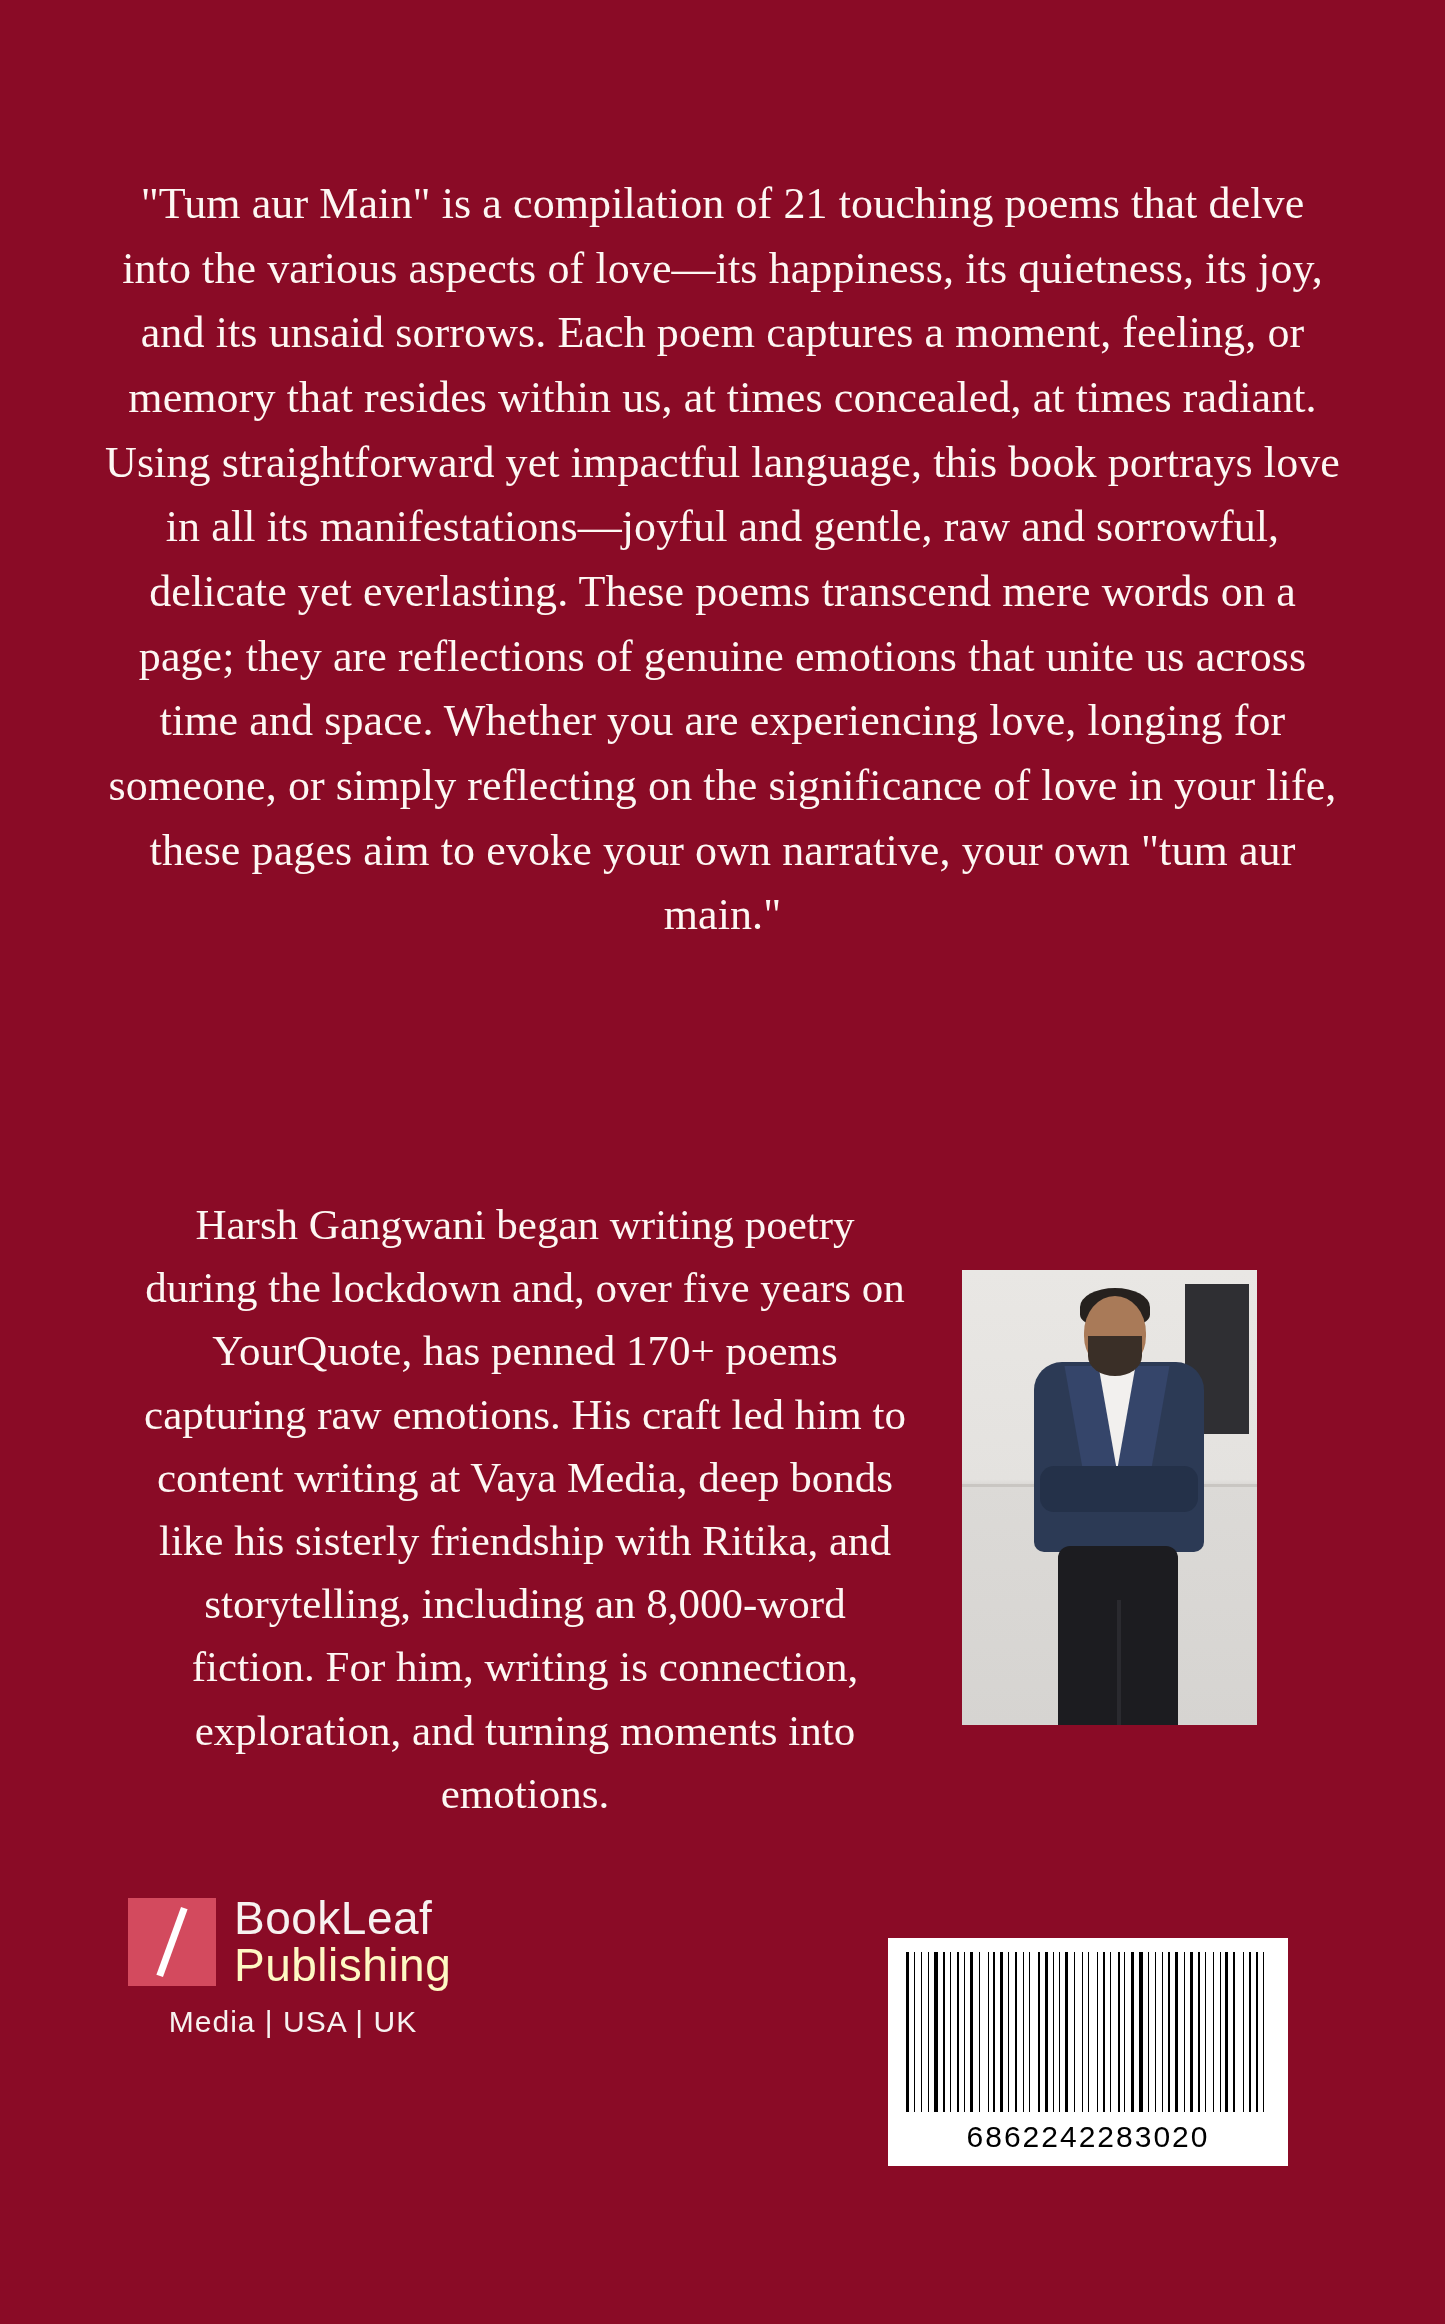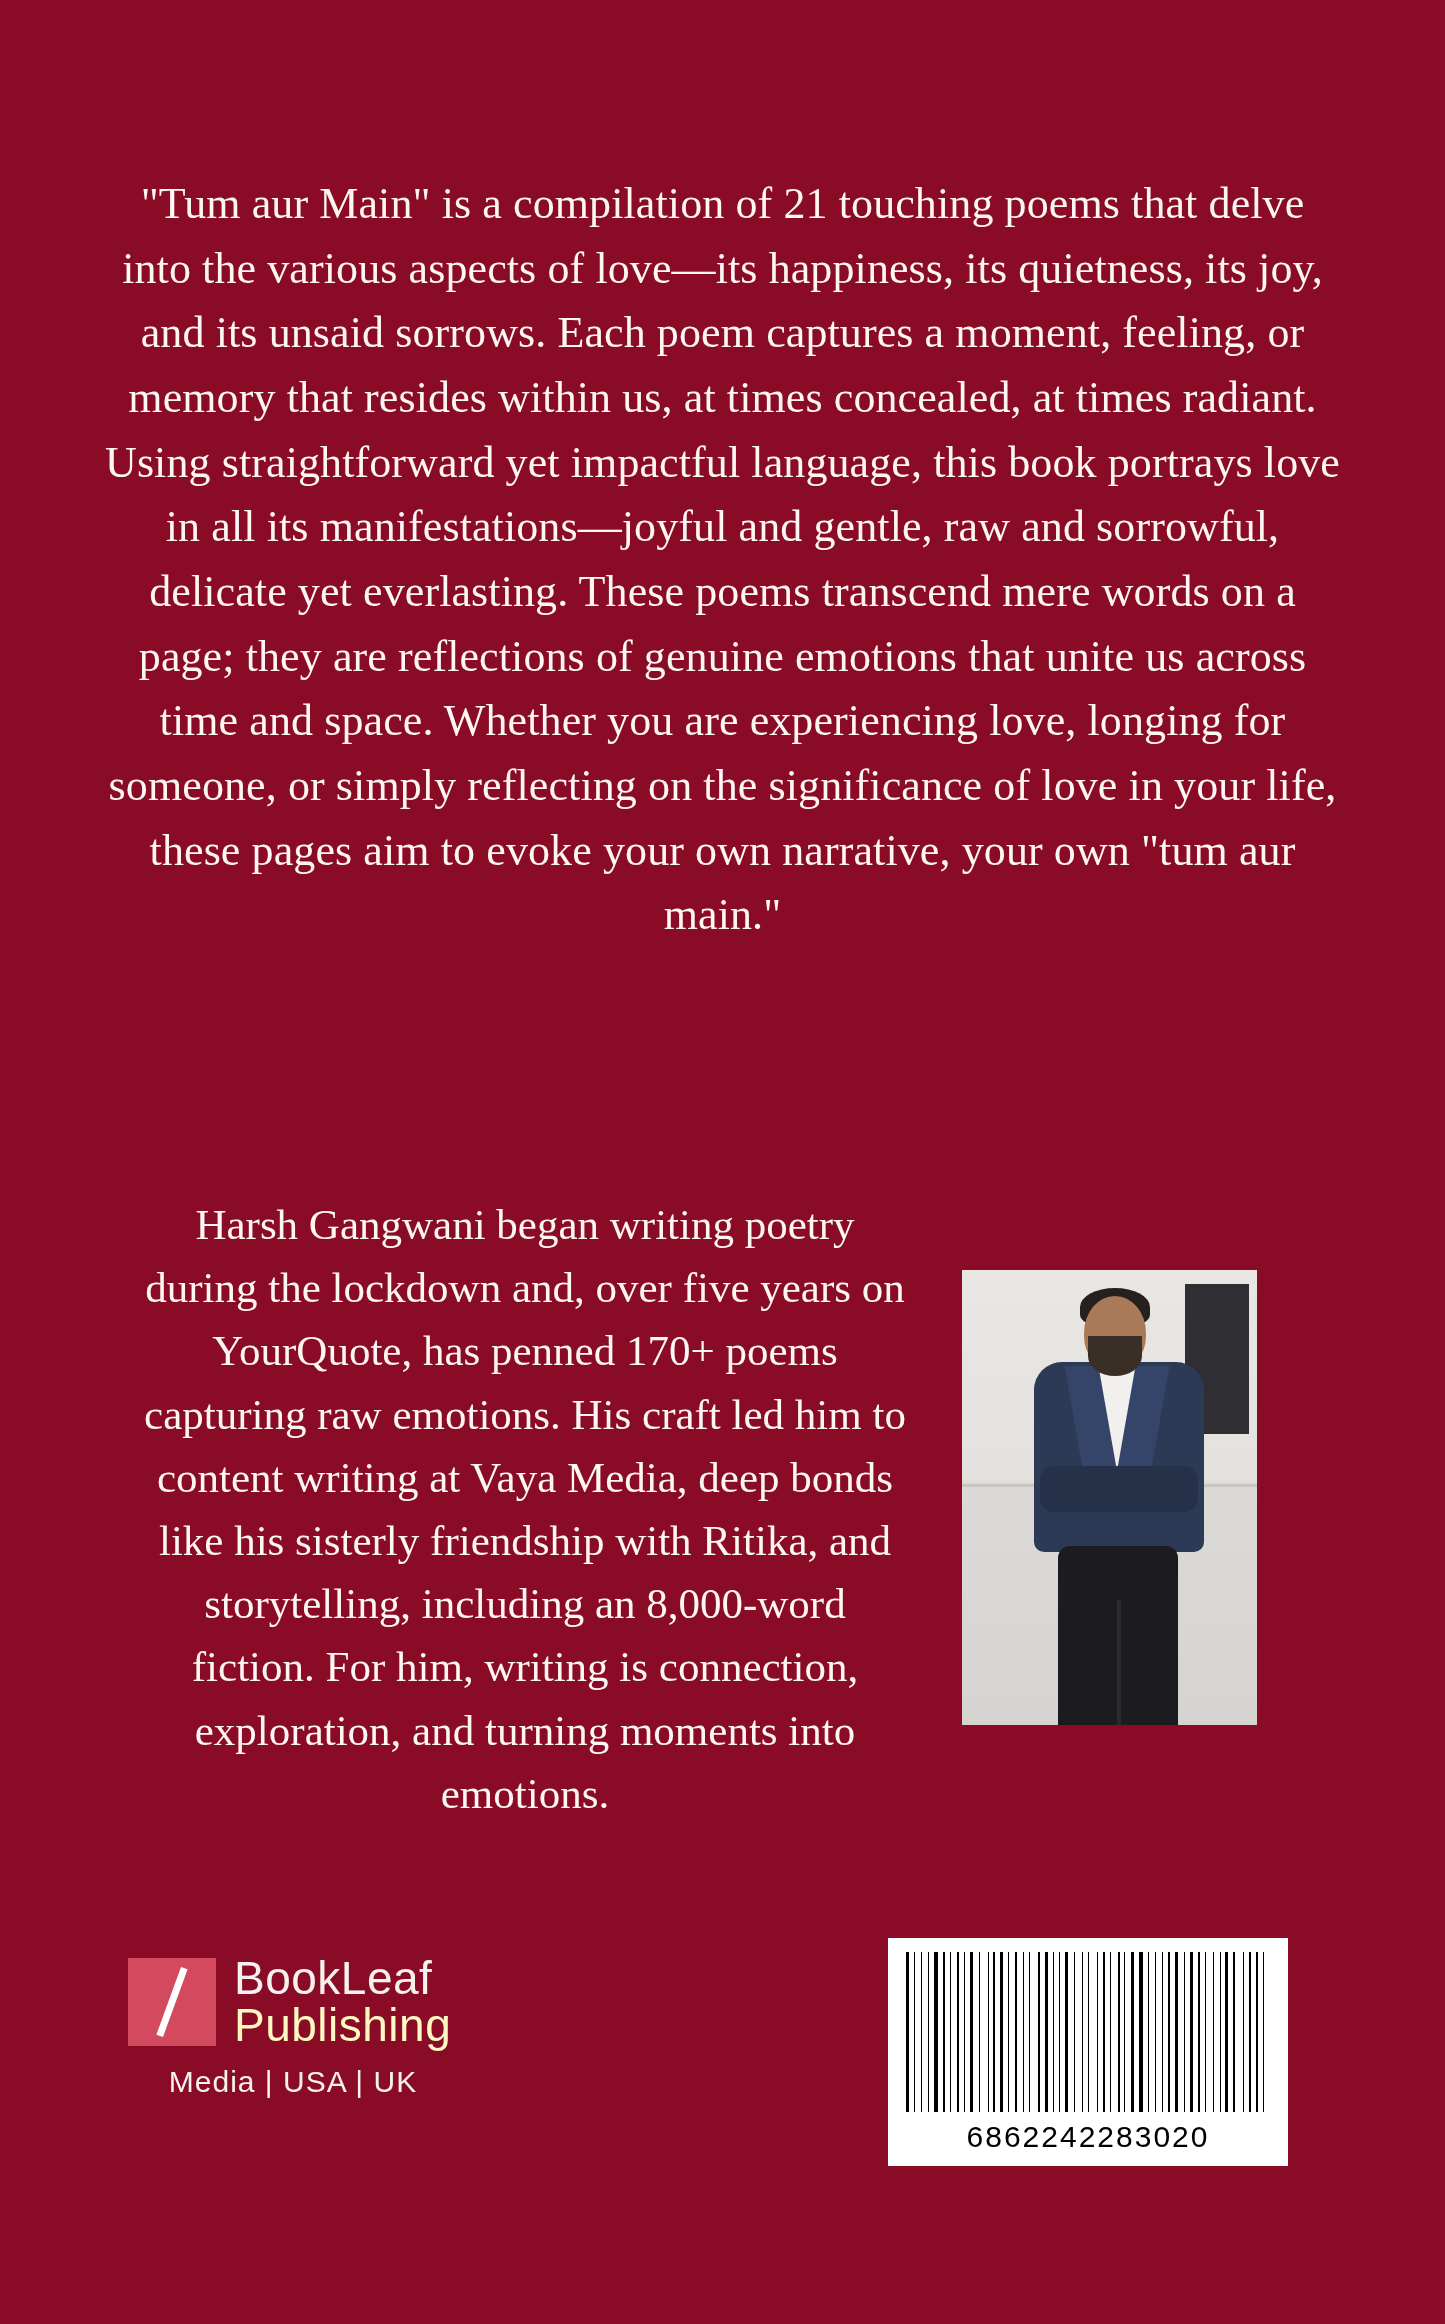--- a/index.html
+++ b/index.html
@@ -177,21 +177,21 @@
     top: 330px;
     width: 4px;
     height: 126px;
     background: #2a2a2f;
   }
 
   
   .publisher {
     position: absolute;
     left: 128px;
-    top: 1955px;
+    top: 1895px;
     width: 420px;
   }
   .pub-row {
     display: flex;
     align-items: center;
   }
   .pub-mark {
     width: 88px;
     height: 88px;
     background: #d34a5e;

